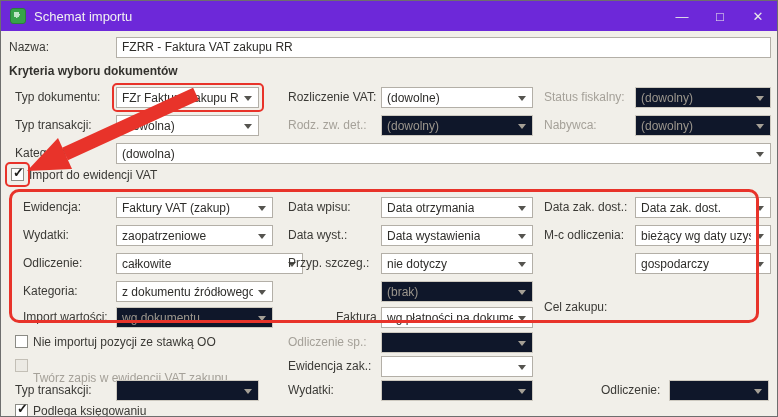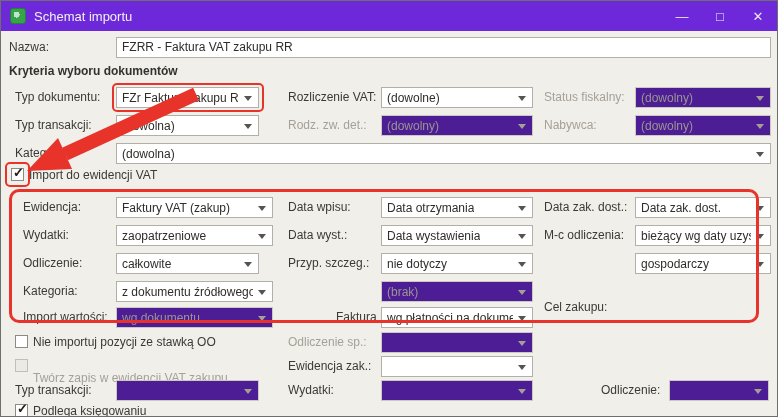--- a/index.html
+++ b/index.html
@@ -12,21 +12,21 @@
   .titlebar-title { color:#f2f2f2; font-size:13px; margin-left:8px; }
   .win-controls { margin-left:auto; display:flex; height:30px; }
   .win-btn { width:38px; height:30px; display:flex; align-items:center; justify-content:center; color:#e9e9e9; font-size:13px; cursor:default; }
   .lbl { position:absolute; font-size:12px; color:#3b3a36; height:21px; line-height:21px; white-space:nowrap; }
   .lbl.dis { color:#a5a199; }
   .header { position:absolute; font-size:12px; font-weight:bold; color:#32312d; white-space:nowrap; }
   .input { position:absolute; height:21px; background:#fff; border:1px solid #b3afa7; font-size:12px; color:#2e2d2a; line-height:19px; padding:0 5px; white-space:nowrap; overflow:hidden; }
   .combo { position:absolute; height:21px; background:#fff; border:1px solid #b3afa7; font-size:12px; color:#2e2d2a; display:flex; align-items:center; padding:0 19px 0 5px; }
   .combo .txt { white-space:nowrap; overflow:hidden; }
   .combo::after { content:""; position:absolute; right:6px; top:8px; border-left:4px solid transparent; border-right:4px solid transparent; border-top:5px solid #55544f; }
-  .combo.dis { background:#4c1d95; color:#9b968d; border-color:#cdc9c0; }
+  .combo.dis { background:#0f172a; color:#9b968d; border-color:#cdc9c0; }
   .combo.dis::after { border-top-color:#a5a096; }
   .cb { position:absolute; width:13px; height:13px; background:#fff; border:1px solid #8b8b85; }
   .cb.checked::after { content:"✓"; position:absolute; left:1px; top:-4px; font-size:13px; font-weight:bold; color:#21201d; }
   .cb.dis { background:#eceae4; border-color:#c3bfb6; }
   .hl { position:absolute; border:3px solid #e8332a; border-radius:10px; pointer-events:none; z-index:40; }
   .hl.thin { border-width:2px; border-radius:5px; }
   svg.annot-arrow { position:absolute; left:0; top:0; pointer-events:none; z-index:50; }
 </style>
 </head>
 <body>
@@ -102,21 +102,21 @@
   <span class="lbl" style="left:287px;top:224px;">Data wyst.:</span>
   <div class="combo" style="left:380px;top:224px;width:152px;">
     <span class="txt">Data wystawienia</span>
   </div>
   <span class="lbl" style="left:543px;top:224px;">M-c odliczenia:</span>
   <div class="combo" style="left:634px;top:224px;width:136px;">
     <span class="txt">bieżący wg daty uzysk.</span>
   </div>
 
   <span class="lbl" style="left:22px;top:252px;">Odliczenie:</span>
-  <div class="combo" style="left:115px;top:252px;width:143px;">
+  <div class="combo" style="left:115px;top:252px;width:187px;">
     <span class="txt">całkowite</span>
   </div>
   <span class="lbl" style="left:287px;top:252px;">Przyp. szczeg.:</span>
   <div class="combo" style="left:380px;top:252px;width:152px;">
     <span class="txt">nie dotyczy</span>
   </div>
   <span class="lbl" style="left:543px;top:252px;margin-top:44px;">Cel zakupu:</span>
   <div class="combo" style="left:634px;top:252px;width:136px;">
     <span class="txt">gospodarczy</span>
   </div>

